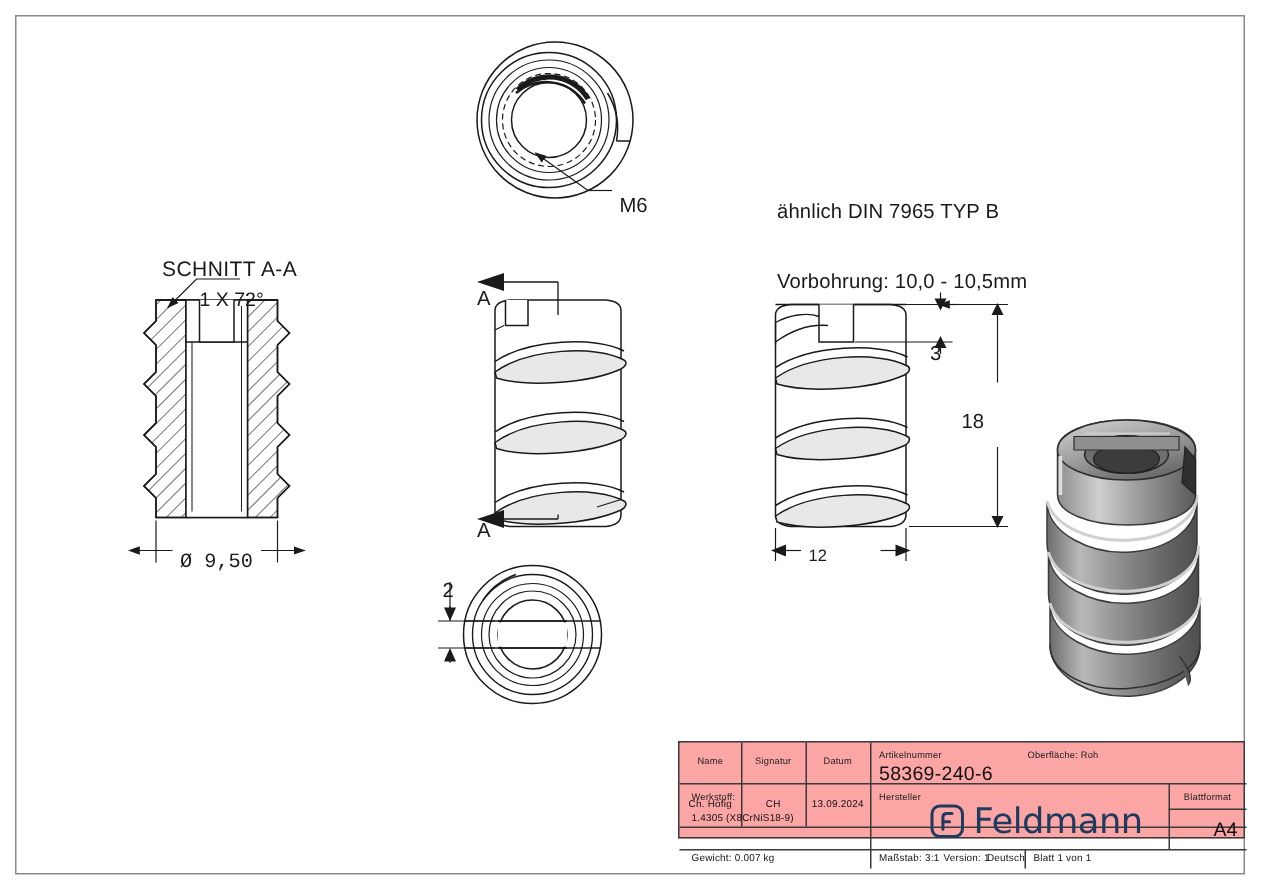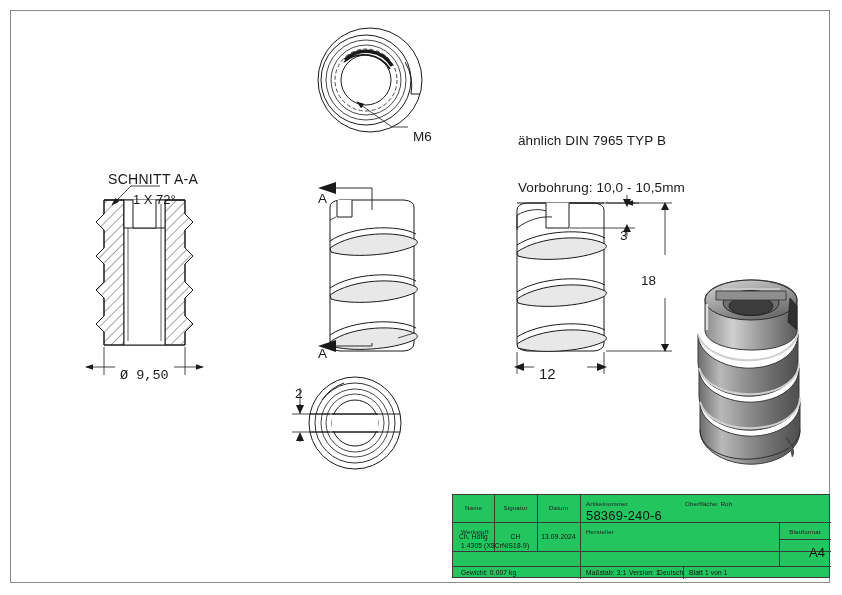--- a/index.html
+++ b/index.html
@@ -13,28 +13,28 @@
 
   
   #note-din{left:518px;top:90px;font-size:13.5px;letter-spacing:.1px;}
   #note-din div{margin:0;}
   #label-schnitt{left:108px;top:159px;font-size:14px;letter-spacing:.3px;}
   #label-chamfer{left:133px;top:181px;font-size:13px;}
   #dim-diam{left:120px;top:356px;font-size:13.5px;font-family:Liberation Mono, monospace;}
   #label-m6{left:413px;top:117px;font-size:13.5px;}
   #dim-3{left:620px;top:216px;font-size:13.5px;}
   #dim-15{left:641px;top:261px;font-size:13.5px;}
-  #dim-12{left:539px;top:353px;font-size:15px;}
+  #dim-12{left:539px;top:353px;font-size:11px;}
   #dim-2{left:295px;top:374px;font-size:13.5px;}
   #sec-a-top{left:318px;top:179px;font-size:13.5px;}
   #sec-a-bot{left:318px;top:334px;font-size:13.5px;}
 
   
-  #titleblock{position:absolute;left:452px;top:494px;width:378px;height:84px;
-      border:1px solid #3a3a3a;box-sizing:border-box;background:#22c55e;text-decoration:underline;}
+  #titleblock{position:absolute;left:452px;top:494px;width:378px;height:65px;
+      border:1px solid #3a3a3a;box-sizing:border-box;background:#fca5a5;text-decoration:underline;}
   #titleblock .cell{position:absolute;box-sizing:border-box;}
   .vline{position:absolute;width:1px;background:#3a3a3a;}
   .hline{position:absolute;height:1px;background:#3a3a3a;}
   .tb-small{font-size:6.2px;color:#222;letter-spacing:.15px;}
   .tb-val{font-size:6.6px;color:#111;letter-spacing:.15px;}
   .tb-art{font-size:13px;color:#111;letter-spacing:.2px;}
   .tb-a4{font-size:13px;color:#111;}
   .ctr{text-align:center;}
 
   #logo{position:absolute;left:620px;top:533px;display:flex;align-items:center;}
@@ -345,14 +345,22 @@
     <div class="cell tb-small ctr" style="left:326px;top:33px;width:52px;">Blattformat</div>
     <div class="cell tb-a4 ctr" style="left:326px;top:50px;width:52px;margin-left:12px;">A4</div>
 
     <div class="cell tb-val" style="left:8px;top:74px;">Gewicht: 0.007 kg</div>
     <div class="cell tb-val" style="left:133px;top:74px;">Maßstab: 3:1</div>
     <div class="cell tb-val" style="left:176px;top:74px;">Version: 1</div>
     <div class="cell tb-val" style="left:205px;top:74px;">Deutsch</div>
     <div class="cell tb-val" style="left:236px;top:74px;">Blatt 1 von 1</div>
   </div>
 
+  <div id="logo">
+    <svg id="logo-mark" viewBox="0 0 24 24">
+      <rect x="1.4" y="1.4" width="21.2" height="21.2" rx="5.4" ry="5.4" fill="none" stroke="#1d3a5f" stroke-width="2.1"></rect>
+      <path d="M9.0,17.6 L9.0,9.1 C9.0,7.6 10.1,6.6 11.7,6.6 L15.3,6.6" fill="none" stroke="#1d3a5f" stroke-width="2.1" stroke-linecap="round"></path>
+      <path d="M9.0,12.3 L13.6,12.3" fill="none" stroke="#1d3a5f" stroke-width="2.1" stroke-linecap="round"></path>
+    </svg>
+    <span id="logo-word">Feldmann</span>
+  </div>
 
 </div>
 
 </body></html>

